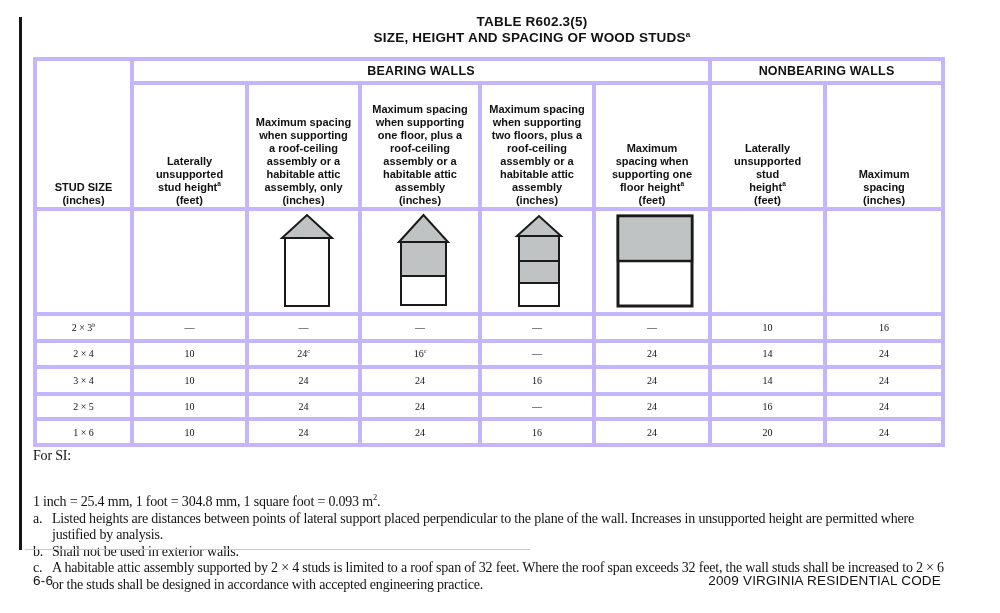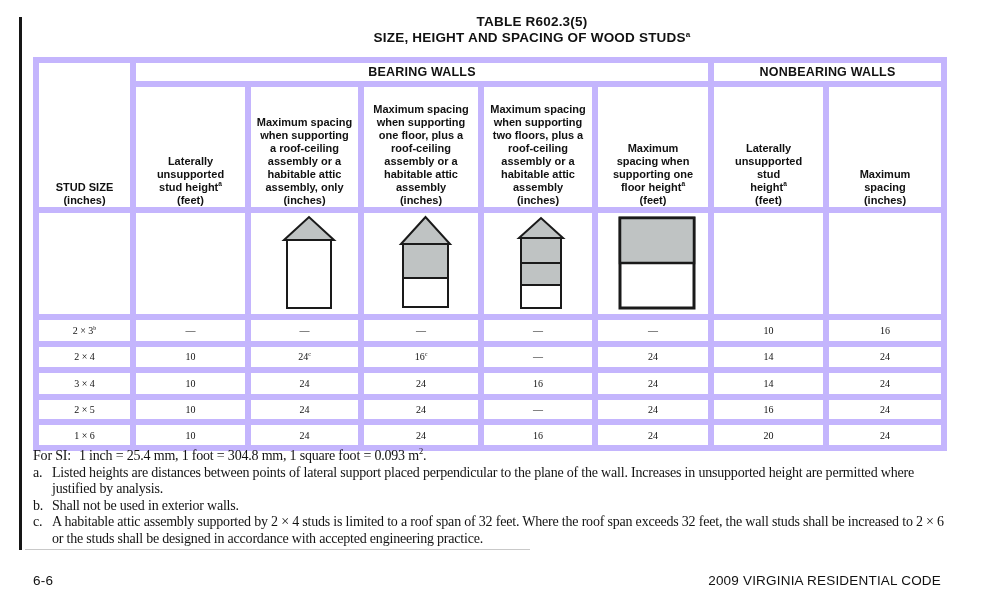--- a/index.html
+++ b/index.html
@@ -13,32 +13,32 @@
   
   .change-bar{position:absolute;left:19px;top:17px;width:2.5px;height:533px;background:#161616;}
 
   
   .title-block{position:absolute;left:0;top:14px;width:1000px;text-align:center;
     font-weight:bold;font-size:13.5px;line-height:15.5px;letter-spacing:.2px;padding-left:32px;}
 
   
   .table-wrap{position:absolute;left:33px;top:57px;width:908px;}
   table{border-collapse:collapse;table-layout:fixed;width:908px;}
-  td{border:6px solid #c4b5fd;padding:0;margin:0;overflow:hidden;}
+  td{border:4px solid #c4b5fd;padding:0;margin:0;overflow:hidden;}
   .group-hdr{font-weight:bold;font-size:12.5px;text-align:center;vertical-align:middle;letter-spacing:.2px;}
   .hdr{font-weight:bold;font-size:11px;line-height:13px;text-align:center;
     vertical-align:bottom;white-space:pre-line;}
   .diagram-cell{vertical-align:top;}
   .diagram-cell svg{display:block;}
   .data-cell{font-family:"Liberation Serif",serif;font-size:10px;text-align:center;vertical-align:middle;}
 
   
   .footnotes{position:absolute;left:33px;top:448px;width:936px;
     font-family:"Liberation Serif",serif;font-size:14px;line-height:16.5px;letter-spacing:-0.2px;color:#131313;}
-  .si-line{display:flex;}
+  .si-line{display:flex;flex-direction:column;}
   .si-label{flex:0 0 46px;}
   .note{display:flex;}
   .note-label{flex:0 0 19px;}
   .note-text{flex:1;white-space:pre-line;}
 
   
   .footer-rule{position:absolute;left:25px;top:549px;width:505px;height:1px;background:#c9c9c9;}
   .footer{position:absolute;left:33px;right:59px;top:573px;display:flex;justify-content:space-between;
     font-weight:normal;font-size:13.5px;letter-spacing:.2px;}
 </style>

